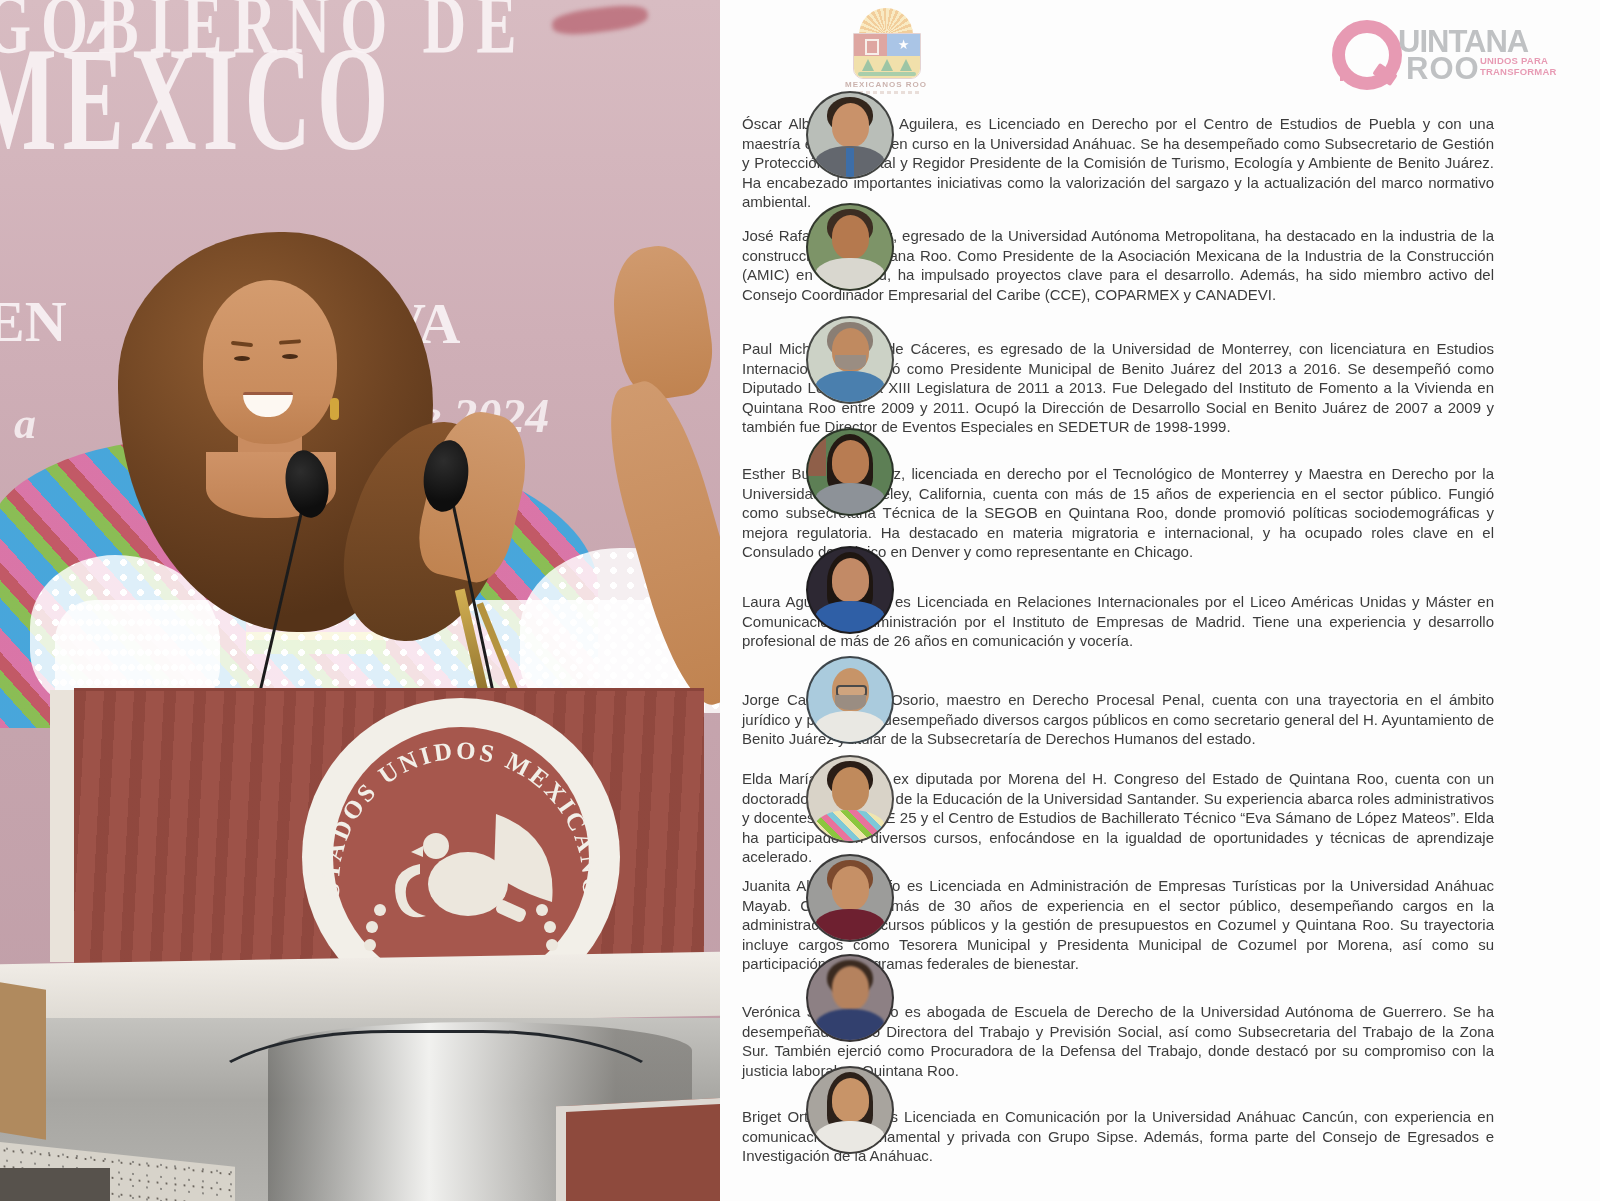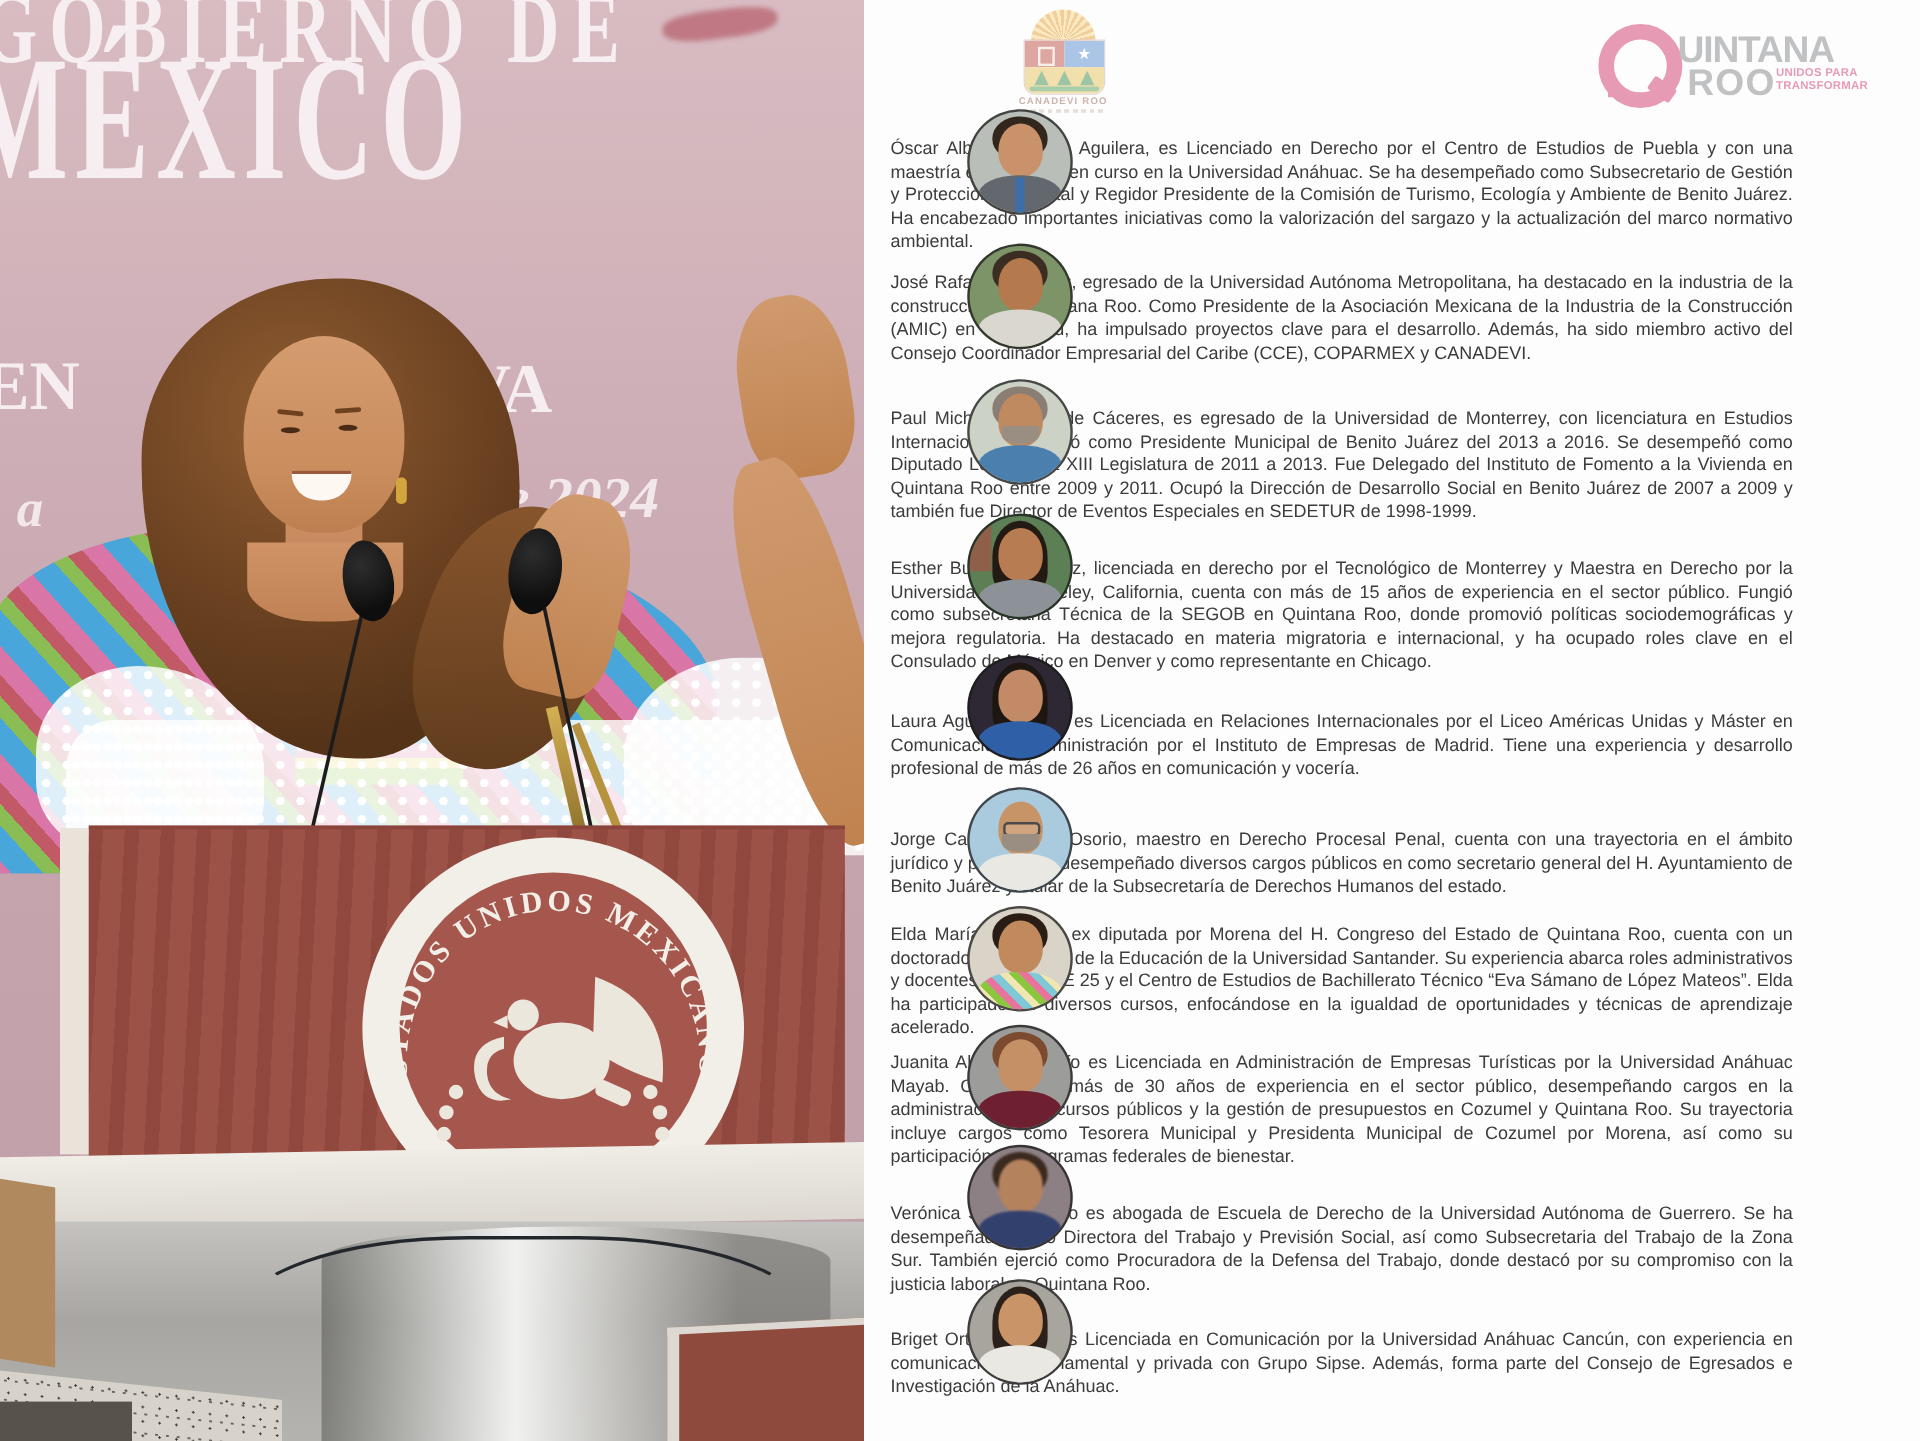--- a/index.html
+++ b/index.html
@@ -235,21 +235,21 @@
         <div class="q-blue">
             <div class="q-star">★</div>
           </div>
         <div class="q-band">
           <div class="tree t1"></div>
           <div class="tree t2"></div>
           <div class="tree t3"></div>
           <div class="q-base"></div>
         </div>
       </div>
-      <div class="shield-label">CANADEVI ROO</div>
+      <div class="shield-label">MEXICANOS ROO</div>
       <div class="shield-subline"></div>
     </div>
 
     <div class="brand">
       <div class="brand-q"></div>
       <div class="brand-q-tail"></div>
       <div class="brand-word brand-uintana">UINTANA</div>
       <div class="brand-word brand-roo">ROO</div>
       <div class="brand-tagline">
         <div>UNIDOS PARA</div>

